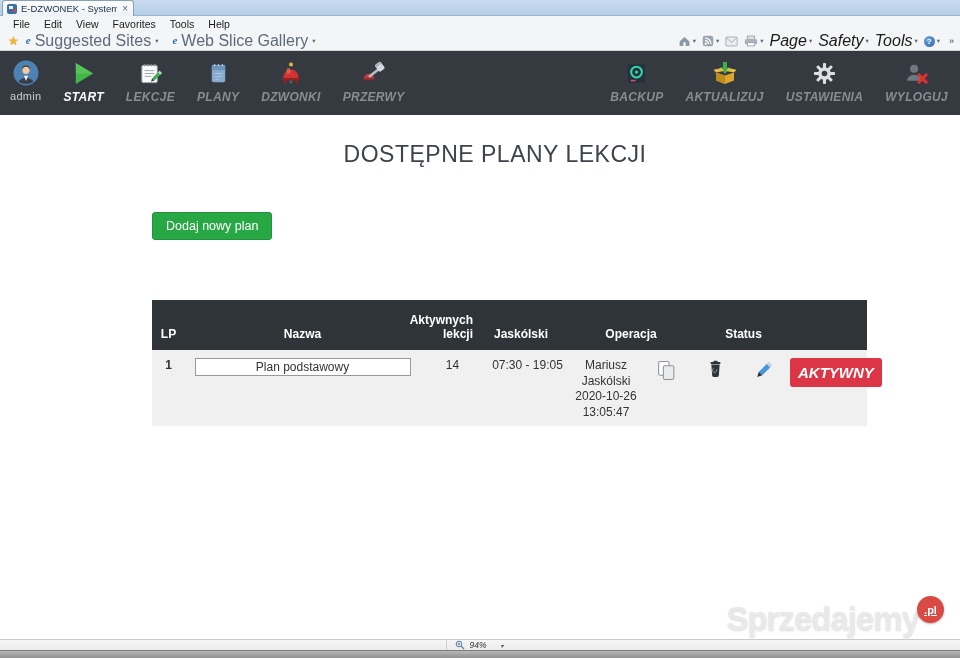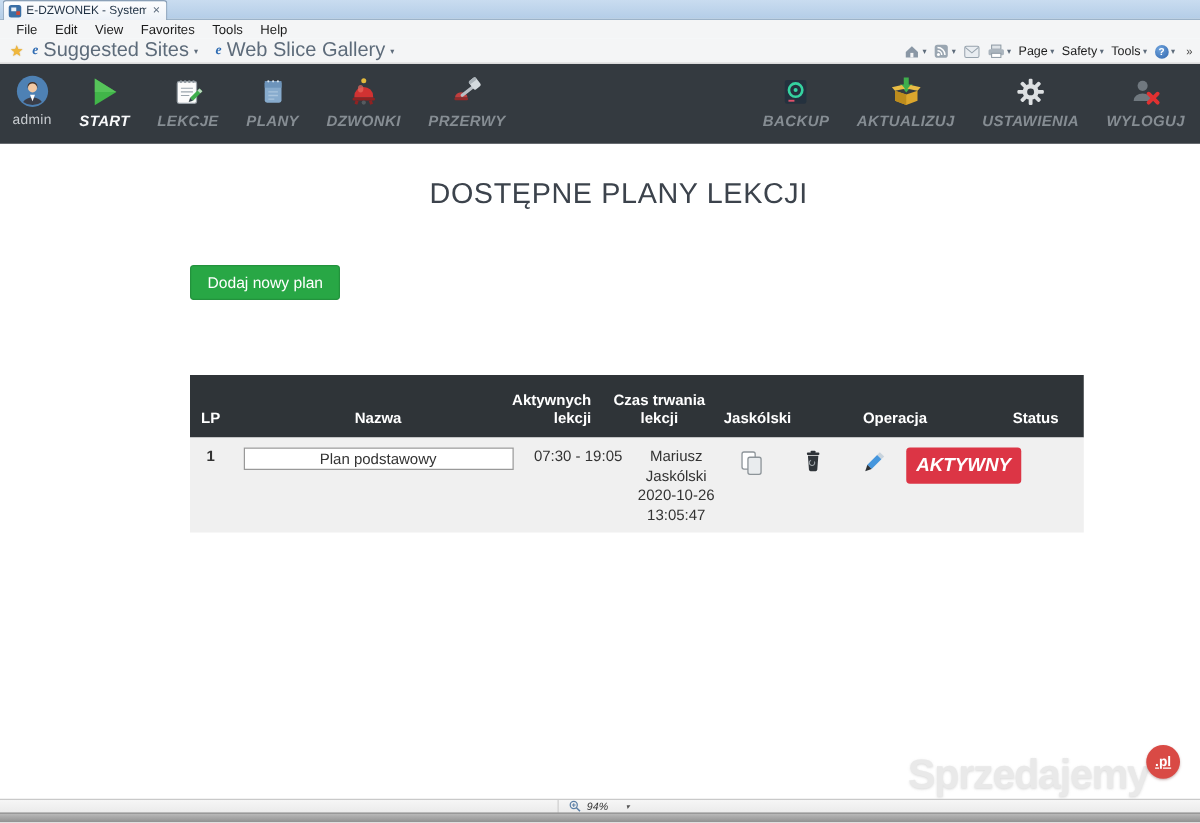--- a/index.html
+++ b/index.html
@@ -23,21 +23,21 @@
 
   .favbar { position:relative; height:20px; background:#f4f5f6; border-bottom:1px solid #d6d6d6; display:flex; align-items:center; padding-left:8px; }
   .star { color:#f0b73c; font-size:12px; margin-right:7px; text-shadow:0 0 1px #c98f1e; }
   .fav-item { display:flex; align-items:center; gap:4px; margin-right:14px; }
   .e-icon { font-family:"Liberation Serif", serif; font-style:italic; font-weight:bold; color:#2f6cb3; font-size:11px; line-height:11px; }
   .fav-label { font-size:16px; color:#5d6b7a; }
   .arrow { font-size:6.5px; color:#5d6b7a; }
 
   .cmdbar { position:absolute; right:6px; top:0; height:20px; display:flex; align-items:center; gap:6px; }
   .cmd-icon { display:inline-flex; align-items:center; }
-  .cmd-label { font-size:10px; color:#1b1b1b; }
+  .cmd-label { font-size:16px; color:#1b1b1b;font-style:italic; }
   .cmd-group { display:flex; align-items:center; gap:2px; }
   .help-circle { width:11px; height:11px; border-radius:50%; background:radial-gradient(circle at 35% 30%, #6fa3dd, #2f66ad); color:#fff; font-size:8px; font-weight:bold; display:flex; align-items:center; justify-content:center; }
   .overflow { font-size:9px; color:#444; margin-left:3px; }
 
   
   .appnav { height:64px; background:#343a40; display:flex; justify-content:space-between; align-items:stretch; padding:0 8px; }
   .nav-group { display:flex; }
   .nav-item { display:flex; flex-direction:column; align-items:center; justify-content:flex-start; padding-top:8px; margin:0 11px; cursor:pointer; }
   .nav-item .nicon { height:28px; display:flex; align-items:center; justify-content:center; }
   .nav-label { margin-top:3px; font-size:12px; font-style:italic; font-weight:bold; color:#868d93; letter-spacing:.3px; white-space:nowrap; }
@@ -332,39 +332,37 @@
       <div class="thead">
         <div class="hcell c-lp">
             <span>LP</span>
           </div>
         <div class="hcell c-nazwa">
             <span>Nazwa</span>
           </div>
         <div class="hcell c-akt right">
             <span>Aktywnych lekcji</span>
           </div>
-        <div class="hcell c-czas">
-            <span>Czas trwania lekcji</span>
-          </div>
         <div class="hcell c-utw">
             <span>Jaskólski</span>
           </div>
         <div class="hcell c-op">
             <span>Operacja</span>
           </div>
         <div class="hcell c-st">
             <span>Status</span>
           </div>
       </div>
 
       <div class="trow">
         <div class="cell c-lp lp-val">1</div>
         <div class="cell c-nazwa">
           <input class="name-input" type="text" value="Plan podstawowy" style="">
         </div>
+        <div class="cell c-akt">14</div>
         <div class="cell c-czas">07:30 - 19:05</div>
         <div class="cell c-utw author-lines">
           <div>Mariusz</div>
           <div>Jaskólski</div>
           <div>2020-10-26</div>
           <div>13:05:47</div>
         </div>
         <div class="cell c-op ops">
           <span class="op-btn">
             <svg width="21" height="21" viewBox="0 0 20 20">

